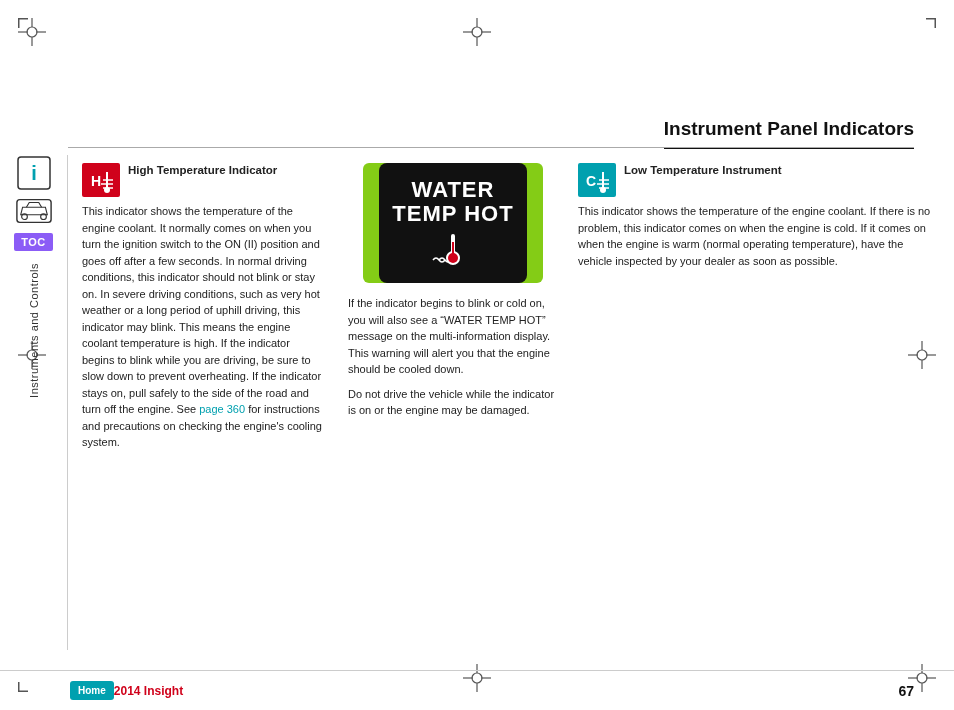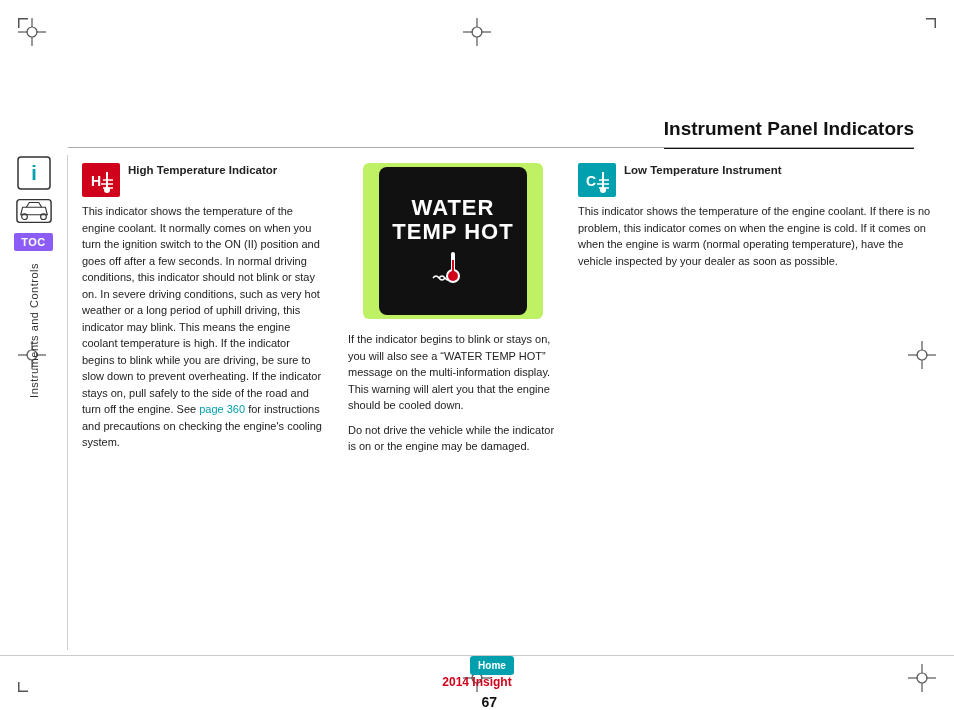--- a/index.html
+++ b/index.html
@@ -125,22 +125,22 @@
     
     .col-middle {
       flex: 0 0 230px;
       padding: 8px 10px;
       display: flex;
       flex-direction: column;
       align-items: center;
     }
     .water-temp-image {
       width: 180px;
-      height: 156px;
-      background: #bef264;
+      height: 120px;
+      background: #84cc16;
       border-radius: 6px;
       display: flex;
       align-items: center;
       justify-content: center;
       flex-direction: column;
       margin-bottom: 12px;
     }
     .water-temp-inner {
       background: #111;
       border-radius: 8px;
@@ -173,27 +173,26 @@
       flex: 1;
       padding: 8px 14px 8px 10px;
     }
 
     
     .footer {
       position: absolute;
       bottom: 0;
       left: 0;
       right: 0;
-      height: 55px;
+      height: 40px;
       display: flex;
       align-items: center;
       justify-content: space-between;
       border-top: 1px solid #ccc;
       padding: 0 40px;
-      flex-direction: column;
     }
     .footer-home-btn {
       background: #00a0af;
       color: white;
       font-size: 10px;
       font-weight: bold;
       padding: 4px 8px;
       border-radius: 3px;
       cursor: pointer;
       margin-left: 30px;
@@ -348,21 +347,21 @@
           <circle cx="22" cy="26" r="7" fill="white"></circle>
 
           <path d="M2 28 Q5 24 8 28 Q11 32 14 28" fill="none" stroke="white" stroke-width="1.5"></path>
           <path d="M8 28 Q11 24 14 28 Q17 32 20 28" fill="none" stroke="white" stroke-width="1.5"></path>
 
           <rect x="21" y="10" width="2" height="14" fill="#d0021b"></rect>
           <circle cx="22" cy="26" r="5" fill="#d0021b"></circle>
         </svg>
       </div>
     </div>
-    <div class="col-middle-body">If the indicator begins to blink or stays on, you will also see a “WATER TEMP HOT” message on the multi-information display. This warning will alert you that the engine should be cooled down.</div>
+    <div class="col-middle-body">If the indicator begins to blink or cold on, you will also see a “WATER TEMP HOT” message on the multi-information display. This warning will alert you that the engine should be cooled down.</div>
     <div class="col-middle-body" style="margin-top:8px;">Do not drive the vehicle while the indicator is on or the engine may be damaged.</div>
   </div>
 
   <div class="col-right">
     <div class="indicator-header">
 
       <div class="indicator-icon-box blue-bg">
         <svg width="28" height="28" viewBox="0 0 28 28">
 
           <text x="3" y="20" font-size="14" font-weight="bold" fill="white">C</text>

